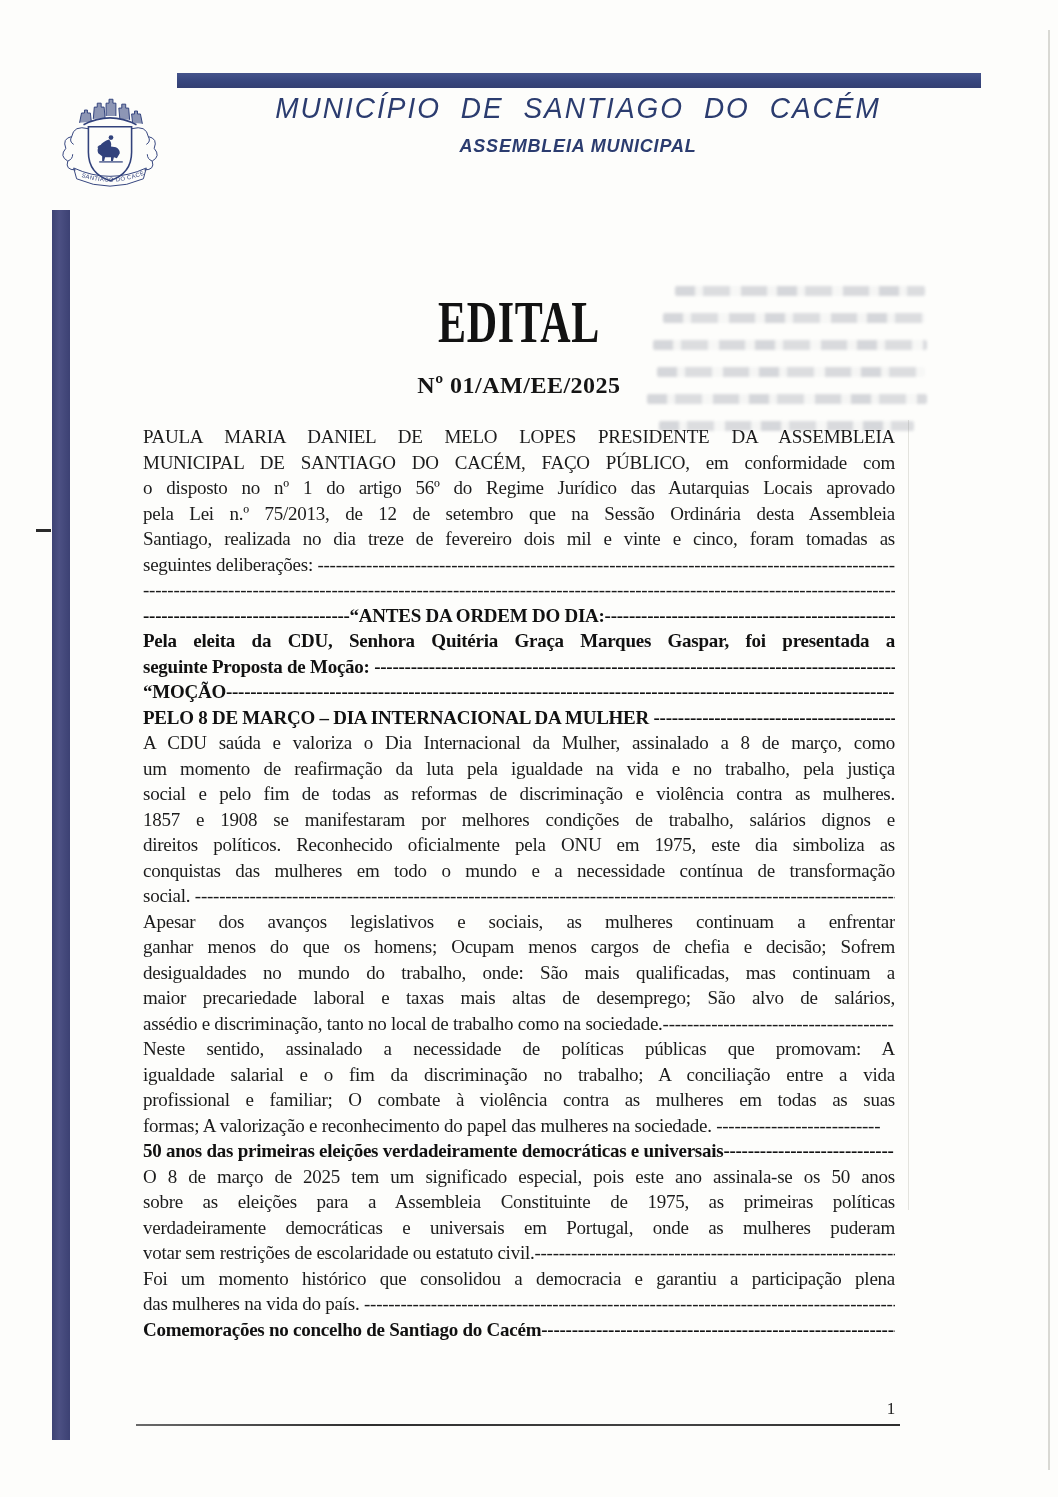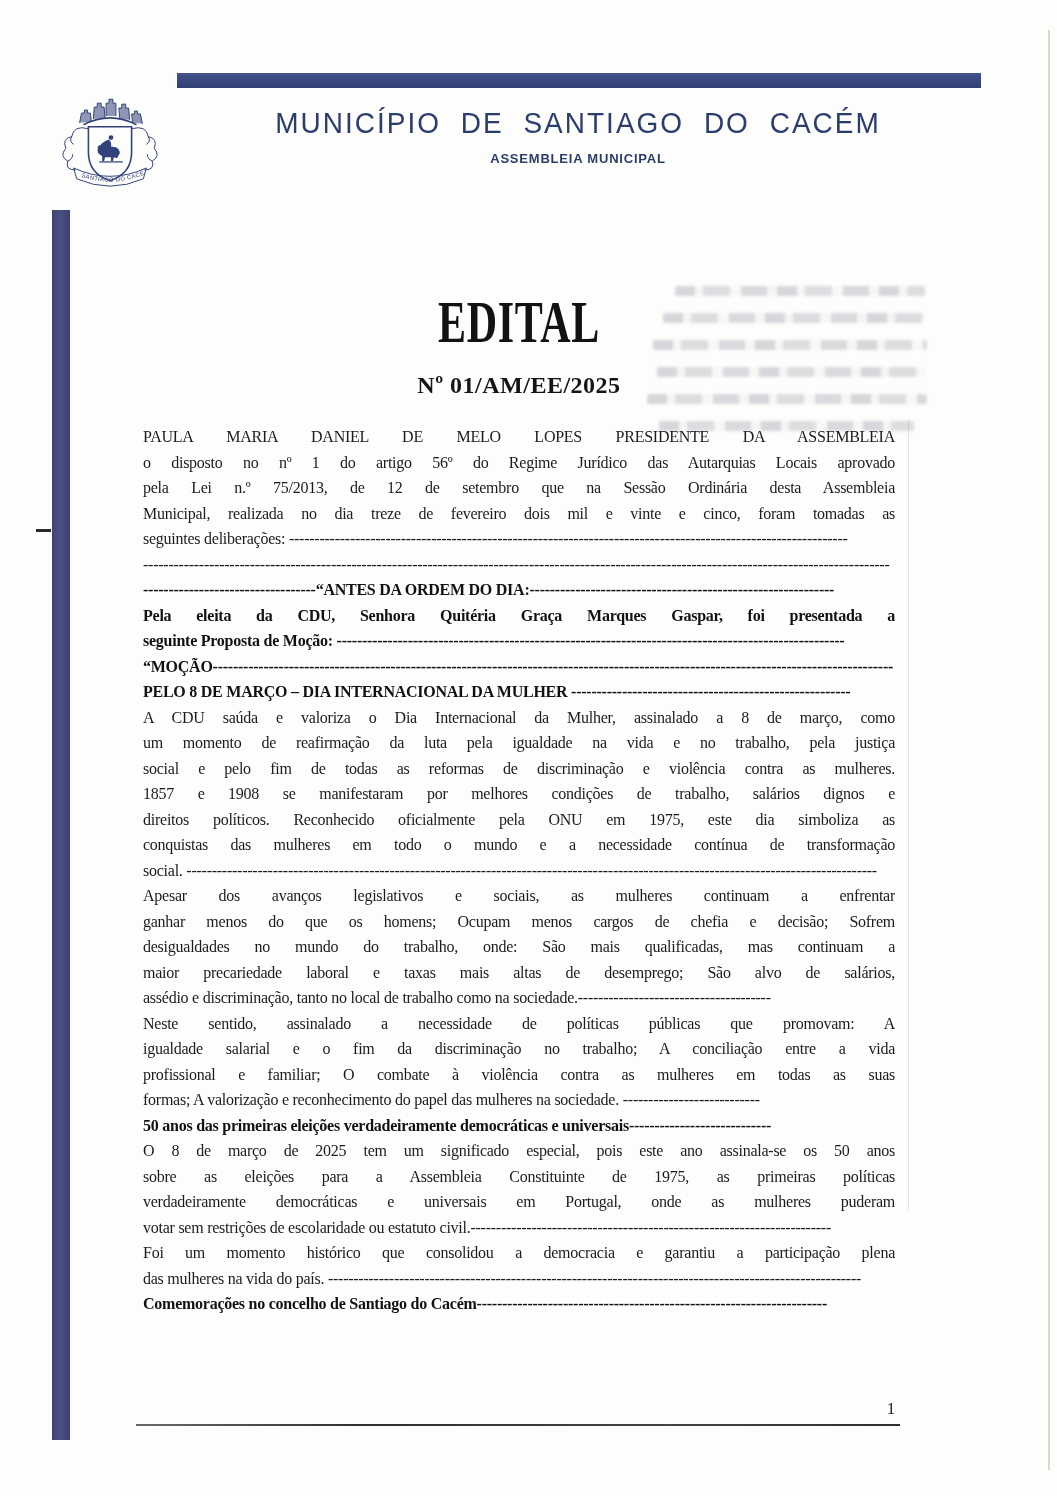--- a/index.html
+++ b/index.html
@@ -6,46 +6,46 @@
   body{
     width:1058px;height:1497px;position:relative;overflow:hidden;
     background:#fdfdfb;
     font-family:"Liberation Serif","DejaVu Serif",serif;
     color:#1d1d1d;
   }
   
   .top-bar{position:absolute;left:177px;top:73px;width:804px;height:15px;
     background:linear-gradient(180deg,#46548b 0%,#394880 45%,#333f72 100%);}
   .crest{position:absolute;left:56px;top:83px;width:108px;height:114px;}
-  .head-text{position:absolute;left:178px;top:108px;width:800px;text-align:center;
-    font-family:"Liberation Sans","DejaVu Sans",sans-serif;color:#2b3c6f;}
+  .head-text{position:absolute;left:178px;top:93px;width:800px;text-align:center;
+    font-family:"Liberation Sans","DejaVu Sans",sans-serif;color:#2b3c6f;font-style:italic;}
   .muni{font-size:28px;font-weight:400;letter-spacing:2px;word-spacing:10px;
     transform:scaleY(1.04);}
-  .dept{margin-top:11px;font-size:13px;font-weight:bold;letter-spacing:.8px;}
+  .dept{margin-top:11px;font-size:18px;font-weight:bold;letter-spacing:.8px;}
   
   .left-bar{position:absolute;left:52px;top:210px;width:18px;height:1230px;
     background:linear-gradient(90deg,#3e4374 0%,#4c5083 40%,#3c4173 100%);}
   .fold-mark{position:absolute;left:36px;top:529px;width:15px;height:3px;background:#2a2a2a;}
   .right-edge{position:absolute;left:1048px;top:30px;width:2px;height:1440px;background:#d9d9d4;}
   .inner-edge{position:absolute;left:908px;top:420px;width:1px;height:790px;background:#e3e3de;}
   
   .ghost{position:absolute;left:645px;top:286px;width:285px;filter:blur(1.4px);opacity:.55;}
   .ghost .g{height:10px;margin-bottom:17px;border-radius:2px;
     background:repeating-linear-gradient(90deg,
       rgba(108,114,132,.50) 0 20px, rgba(108,114,132,.10) 20px 28px,
       rgba(108,114,132,.42) 28px 55px, rgba(108,114,132,.08) 55px 66px,
       rgba(108,114,132,.46) 66px 92px, rgba(108,114,132,.10) 92px 102px);}
   
   .doc-title{position:absolute;left:143px;top:288px;width:752px;text-align:center;
     font-size:60px;font-weight:bold;color:#121212;letter-spacing:1px;
     transform:scaleX(.70);transform-origin:center;}
   .doc-number{position:absolute;left:143px;top:372px;width:752px;text-align:center;
     font-size:24px;font-weight:bold;color:#151515;letter-spacing:.5px;}
   .body-lines{position:absolute;left:143px;top:424px;width:752px;}
-  .line{height:25.5px;line-height:25.5px;font-size:16px;letter-spacing:-0.25px;
+  .line{height:25.5px;line-height:25.5px;font-size:19px;letter-spacing:-0.25px;
     white-space:nowrap;overflow:hidden;color:#1b1b1b;}
   .line.b{font-weight:bold;color:#111;}
   .line.j{text-align:justify;text-align-last:justify;text-justify:inter-word;}
   
   .footer-rule{position:absolute;left:136px;top:1424px;width:764px;height:2px;
     background:linear-gradient(90deg,#6a6a6a,#2e2e2e 30%,#444 70%,#2e2e2e);}
   .page-num{position:absolute;left:880px;top:1399px;width:22px;text-align:center;
     font-size:17px;color:#222;}
   svg .ln{fill:none;stroke:#32427c;stroke-width:1.6;}
   svg .th{fill:none;stroke:#32427c;stroke-width:1;}
@@ -116,23 +116,24 @@
   <div class="g" style="width:268px;margin-left:12px;"></div>
   <div class="g" style="width:280px;margin-left:2px;"></div>
   <div class="g" style="width:255px;margin-left:14px;"></div>
 </div>
 
 <div class="doc-title">EDITAL</div>
 <div class="doc-number">Nº 01/AM/EE/2025</div>
 
 <div class="body-lines">
     <div class="line j">PAULA MARIA DANIEL DE MELO LOPES PRESIDENTE DA ASSEMBLEIA</div>
+    <div class="line j">MUNICIPAL DE SANTIAGO DO CACÉM, FAÇO PÚBLICO, em conformidade com</div>
     <div class="line j">o disposto no nº 1 do artigo 56º do Regime Jurídico das Autarquias Locais aprovado</div>
     <div class="line j">pela Lei n.º 75/2013, de 12 de setembro que na Sessão Ordinária desta Assembleia</div>
-    <div class="line j">Municipal, realizada no dia treze de fevereiro dois mil e vinte e cinco, foram tomadas as</div>
+    <div class="line j">Santiago, realizada no dia treze de fevereiro dois mil e vinte e cinco, foram tomadas as</div>
     <div class="line">seguintes deliberações: --------------------------------------------------------------------------------------------------------------</div>
     <div class="line">---------------------------------------------------------------------------------------------------------------------------------------------------</div>
     <div class="line b">----------------------------------“ANTES DA ORDEM DO DIA:------------------------------------------------------------</div>
     <div class="line b j">Pela eleita da CDU, Senhora Quitéria Graça Marques Gaspar, foi presentada a</div>
     <div class="line b">seguinte Proposta de Moção: ----------------------------------------------------------------------------------------------------</div>
     <div class="line b">“MOÇÃO--------------------------------------------------------------------------------------------------------------------------------------</div>
     <div class="line b">PELO 8 DE MARÇO – DIA INTERNACIONAL DA MULHER -------------------------------------------------------</div>
     <div class="line j">A CDU saúda e valoriza o Dia Internacional da Mulher, assinalado a 8 de março, como</div>
     <div class="line j">um momento de reafirmação da luta pela igualdade na vida e no trabalho, pela justiça</div>
     <div class="line j">social e pelo fim de todas as reformas de discriminação e violência contra as mulheres.</div>

